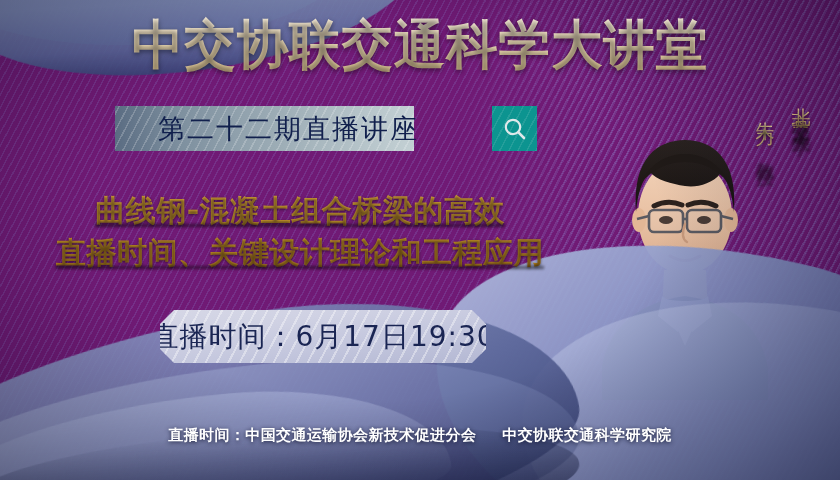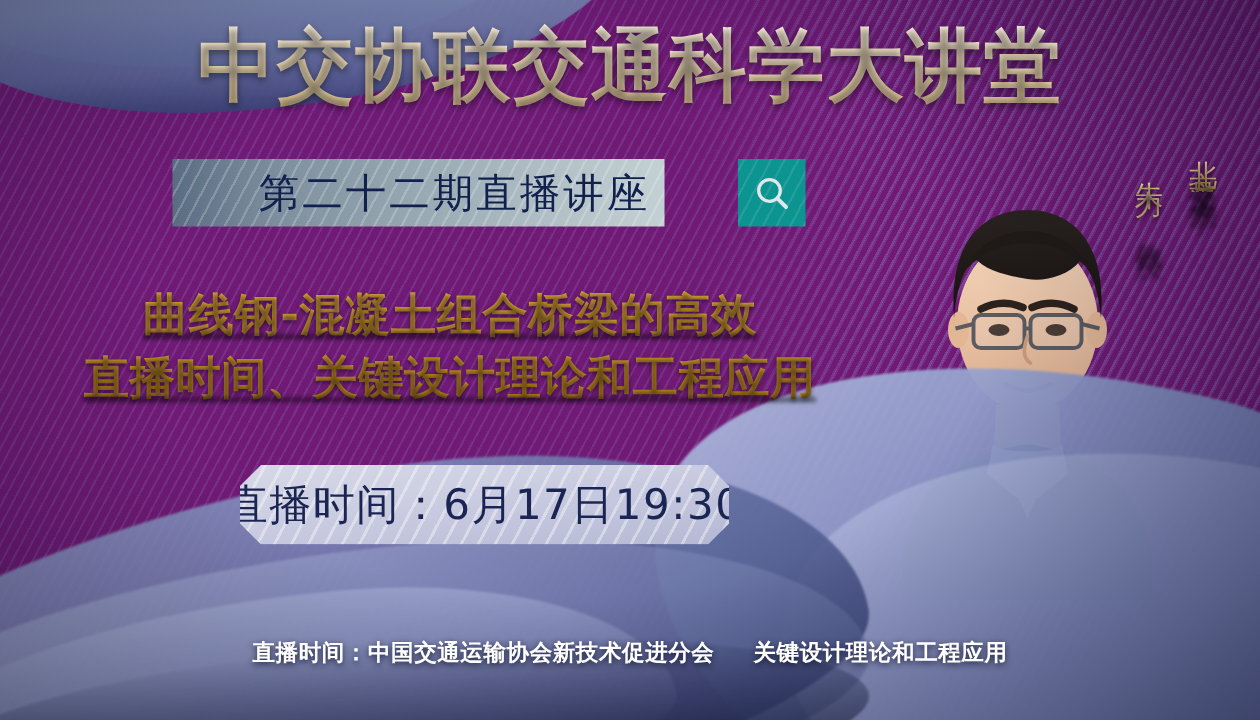--- a/index.html
+++ b/index.html
@@ -138,21 +138,21 @@
             background-clip:text;
     -webkit-text-fill-color:transparent;
     text-shadow:0 2px 5px rgba(0,0,0,.45);
     white-space:nowrap;
     transform:scaleX(.97);
   }
 
   
   .episode-bar {
     position:absolute; left:115px; top:106px;
-    width:328px; height:45px;
+    width:299px; height:45px;
     background:linear-gradient(90deg,#5a6c82 0%, #7e909f 22%, #9dadb6 55%, #b8c6cb 85%, #c3d0d4 100%);
     display:flex; align-items:center; justify-content:center;padding-left:12px;
   }
   .episode-bar-stripes {
     position:absolute; inset:0;
     background-image:repeating-linear-gradient(
       118deg,
       rgba(255,255,255,0.00) 0px,
       rgba(255,255,255,0.00) 3px,
       rgba(255,255,255,0.20) 3px,
@@ -384,16 +384,16 @@
 
   <div class="time-badge">
     <div class="time-badge-stripes"></div>
     <span class="time-text">直播时间：6月17日19:30</span>
   </div>
 
   <div class="v-text v-name">朱力 教授</div>
   <div class="v-text v-affil">北京交通大学</div>
 
   <div class="footer">
-    <span>直播时间：</span><span>中国交通运输协会新技术促进分会</span><span class="sep"></span><span>关键设计理论和工程应用</span>
+    <span>直播时间：</span><span>中国交通运输协会新技术促进分会</span><span class="sep"></span><span>中交协联交通科学研究院</span>
   </div>
 
 </div>
 
 </body></html>

